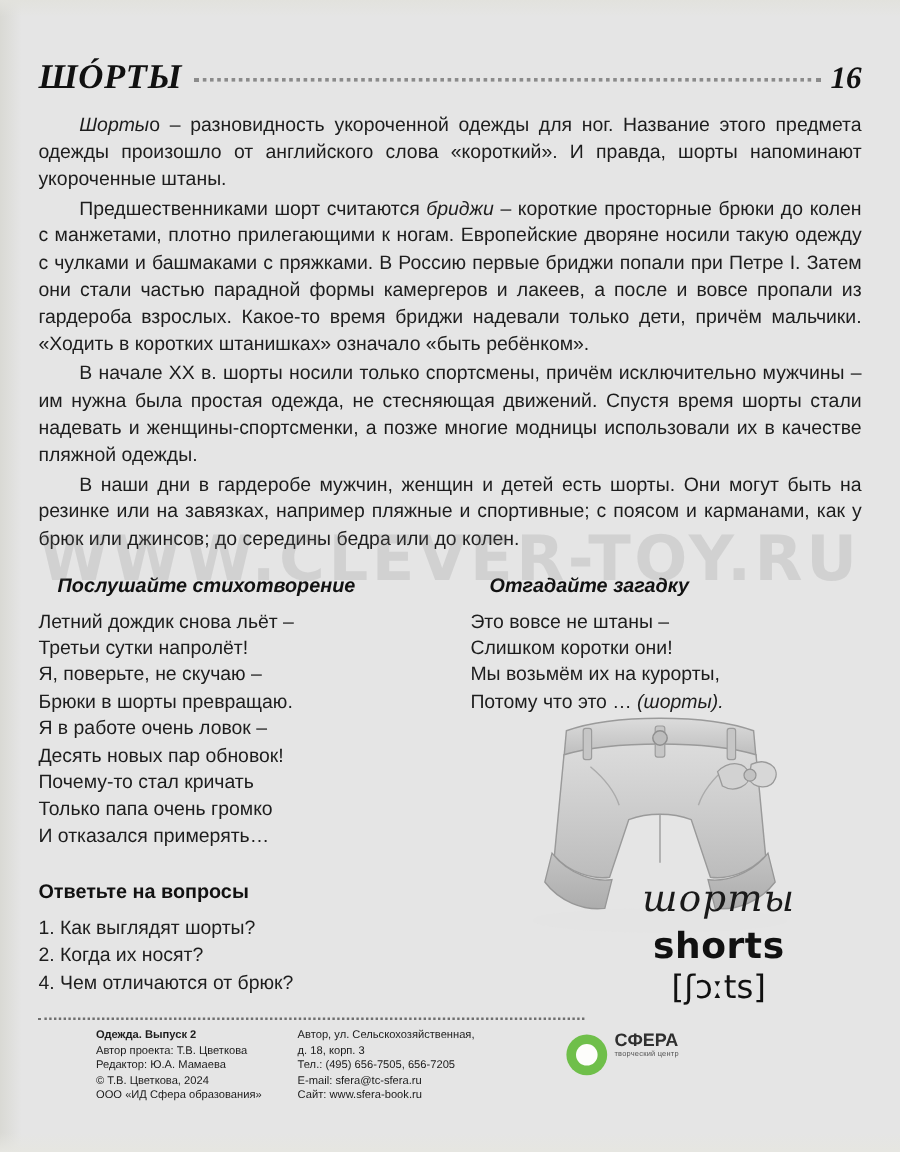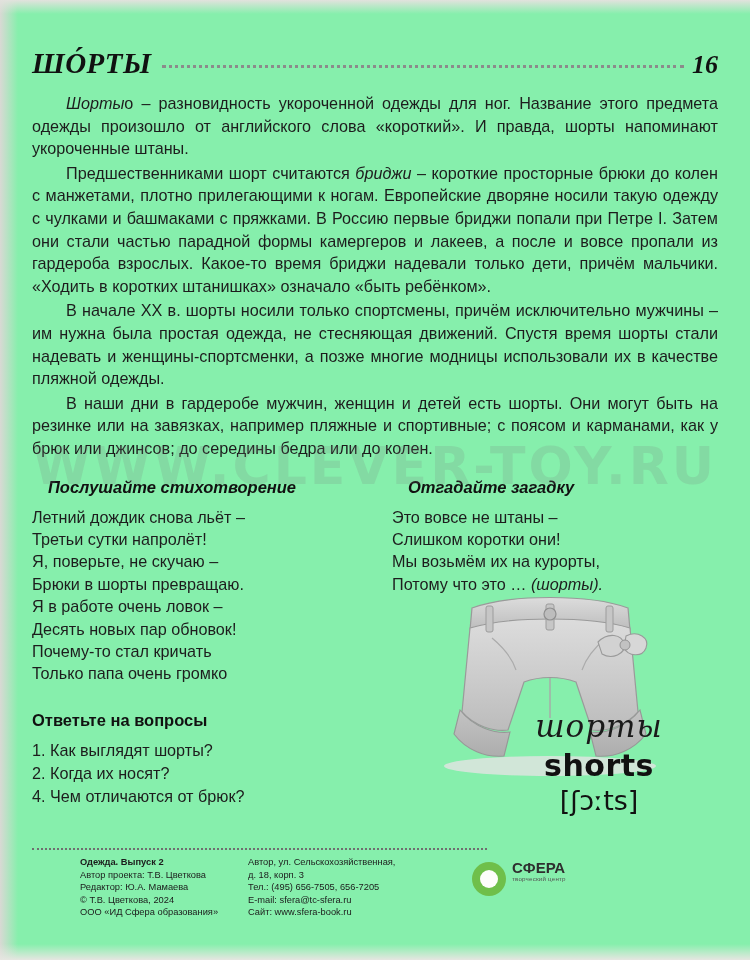--- a/index.html
+++ b/index.html
@@ -13,21 +13,21 @@
     font-family: "Liberation Sans", sans-serif;
     color: #1a1a1a;
     overflow: hidden;
     position: relative;
   }
   .page {
     position: absolute;
     left: 0; top: 0;
     width: 750px;
     height: 960px;
-    background: #86efac;
+    background: #e5e5e5;
     overflow: hidden;
   }
   
   .paper-edge-left {
     position: absolute;
     left: 0; top: 0;
     width: 18px; height: 960px;
     background: linear-gradient(to right, #d9d9d4, rgba(255,255,255,0));
     pointer-events: none;
   }
@@ -278,20 +278,21 @@
       <div class="col-left">
         <div class="sec-head">Послушайте стихотворение</div>
         <div class="poem-line">Летний дождик снова льёт –</div>
         <div class="poem-line">Третьи сутки напролёт!</div>
         <div class="poem-line">Я, поверьте, не скучаю –</div>
         <div class="poem-line">Брюки в шорты превращаю.</div>
         <div class="poem-line">Я в работе очень ловок –</div>
         <div class="poem-line">Десять новых пар обновок!</div>
         <div class="poem-line">Почему-то стал кричать</div>
         <div class="poem-line">Только папа очень громко</div>
+        <div class="poem-line">И отказался примерять…</div>
 
         <div class="q-head">Ответьте на вопросы</div>
         <div class="q-line">1. Как выглядят шорты?</div>
         <div class="q-line">2. Когда их носят?</div>
         <div class="q-line">4. Чем отличаются от брюк?</div>
       </div>
 
       <div class="col-right">
         <div class="sec-head">Отгадайте загадку</div>
         <div class="riddle-line">Это вовсе не штаны –</div>

